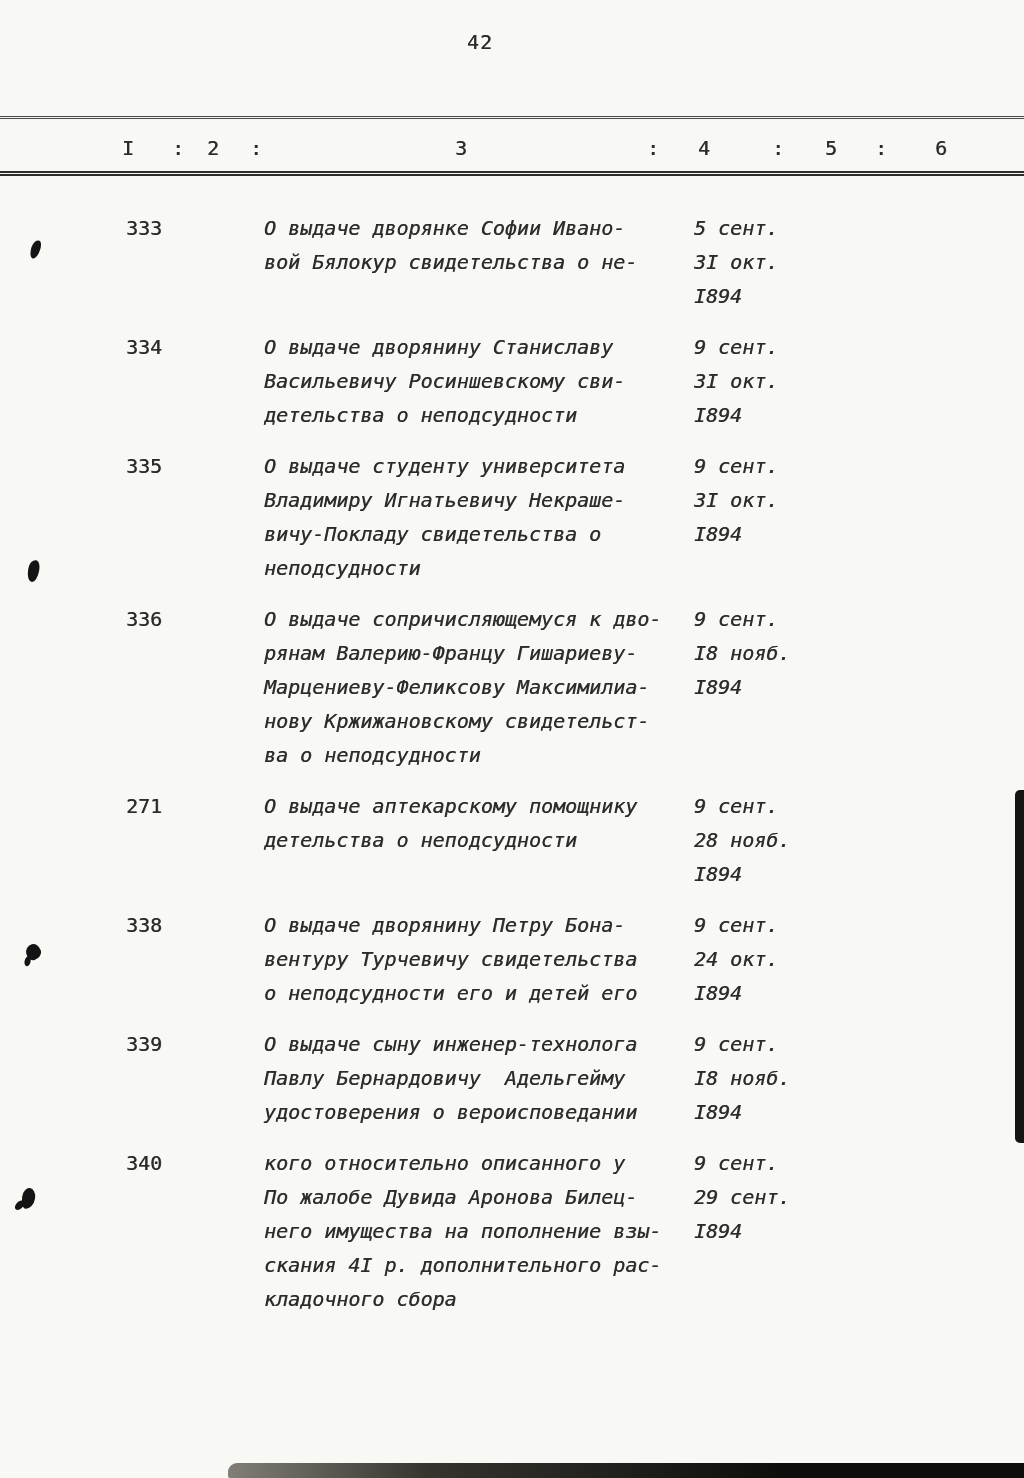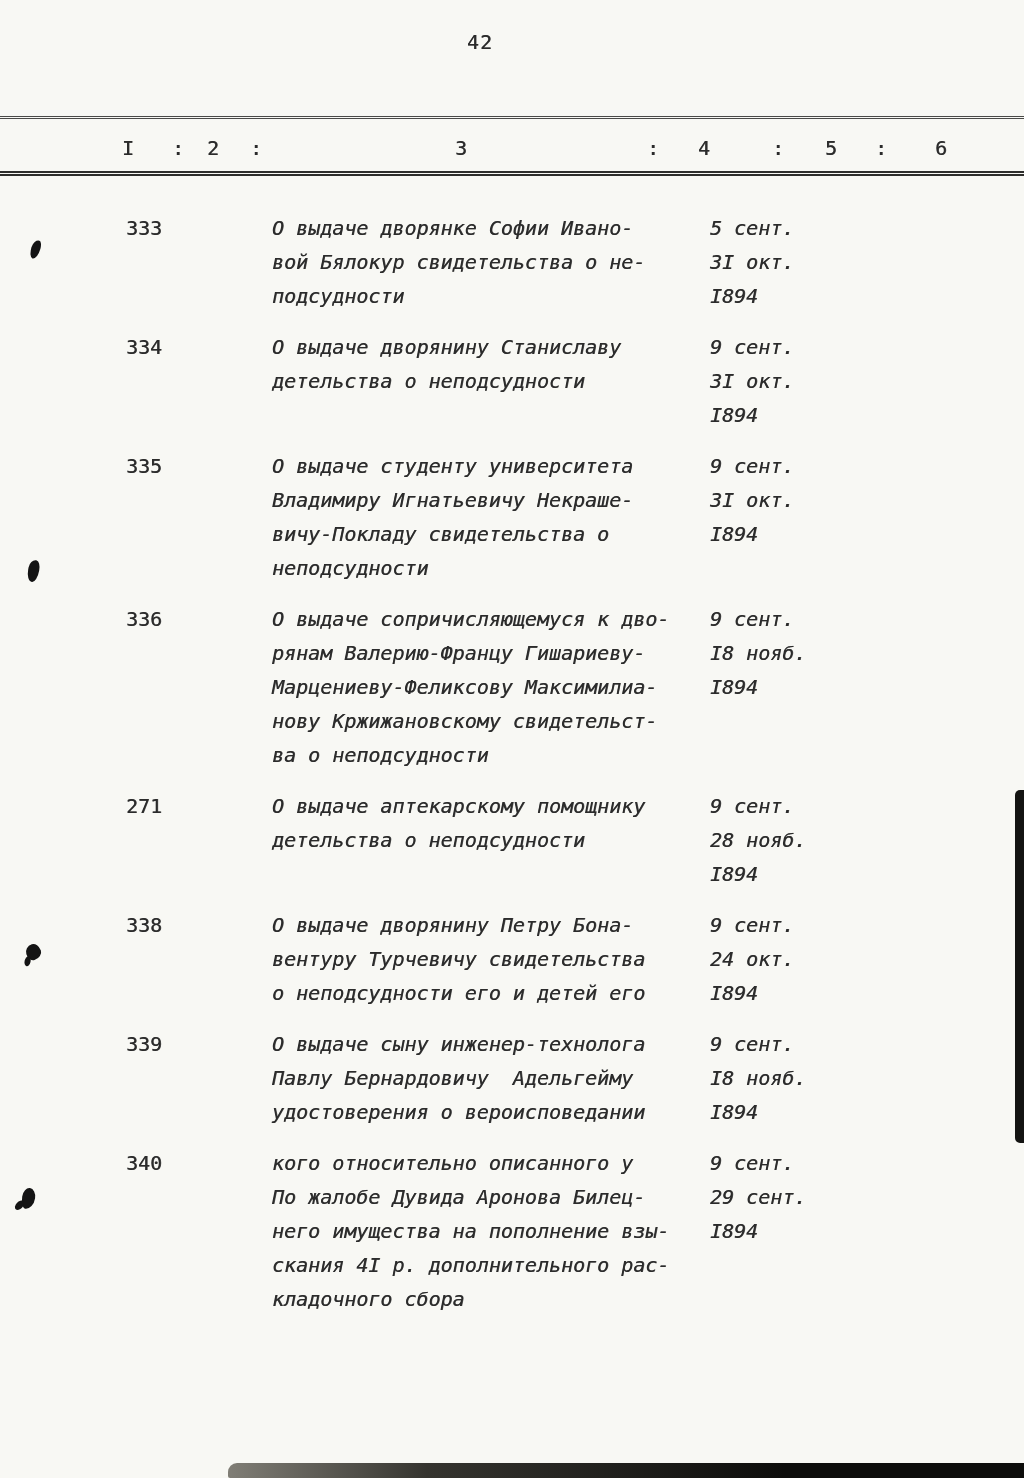--- a/index.html
+++ b/index.html
@@ -25,21 +25,20 @@
     border-top:3px double #4a4a48;
     border-bottom:5px double #2e2e2c;
   }
   .hc { position:absolute; top:17px; font-size:20px; }
   .entries { position:absolute; top:211px; left:112px; width:905px; }
   .entry {
     display:grid;
     grid-template-columns:152px 430px 1fr;
     align-items:start;
     margin-bottom:17px;
-    gap:8px;
   }
   .num { font-size:20px; line-height:34px; padding-left:14px; }
   .tline, .dline { font-size:20px; line-height:34px; white-space:pre;font-style:italic; }
 
   
   .ink { position:absolute; background:#141414; }
   .ink-1 { left:31px; top:240px; width:9px;  height:19px; border-radius:65% 35% 55% 45%/45% 40% 60% 55%; transform:rotate(16deg); }
   .ink-2 { left:28px; top:560px; width:11px; height:22px; border-radius:60% 40% 50% 50%/40% 45% 60% 55%; transform:rotate(10deg); }
   .ink-3 { left:26px; top:944px; width:15px; height:16px; border-radius:55% 45% 60% 40%/50% 55% 45% 50%; transform:rotate(-18deg); }
   .ink-3::after { content:""; position:absolute; left:-4px; top:10px; width:6px; height:10px; background:#141414; border-radius:50%; transform:rotate(30deg); }
@@ -80,33 +79,33 @@
     <span class="hc" style="left:875px">:</span>
     <span class="hc" style="left:935px">6</span>
   </div>
 
   <div class="entries">
     <div class="entry">
       <div class="num">333</div>
       <div class="text-col">
           <div class="tline">О выдаче дворянке Софии Ивано-</div>
           <div class="tline">вой Бялокур свидетельства о не-</div>
-          <div class="tline">подсудности</div>
         </div>
       <div class="date-col">
           <div class="dline">5 сент.</div>
           <div class="dline">3I окт.</div>
           <div class="dline">I894</div>
         </div>
     </div>
 
     <div class="entry">
       <div class="num">334</div>
       <div class="text-col">
           <div class="tline">О выдаче дворянину Станиславу</div>
+          <div class="tline">Васильевичу Росиншевскому сви-</div>
           <div class="tline">детельства о неподсудности</div>
         </div>
       <div class="date-col">
           <div class="dline">9 сент.</div>
           <div class="dline">3I окт.</div>
           <div class="dline">I894</div>
         </div>
     </div>
 
     <div class="entry">

